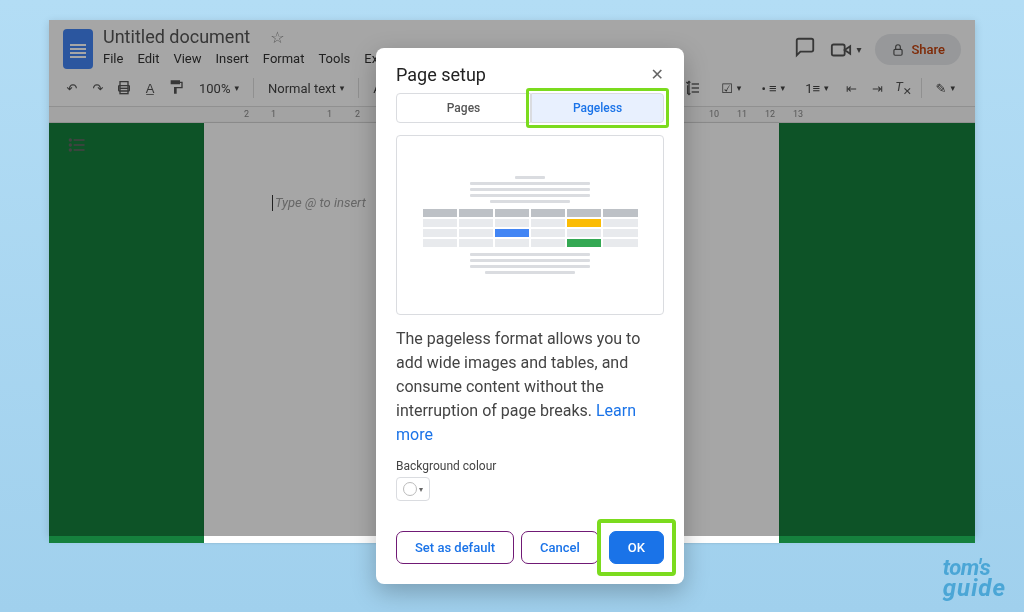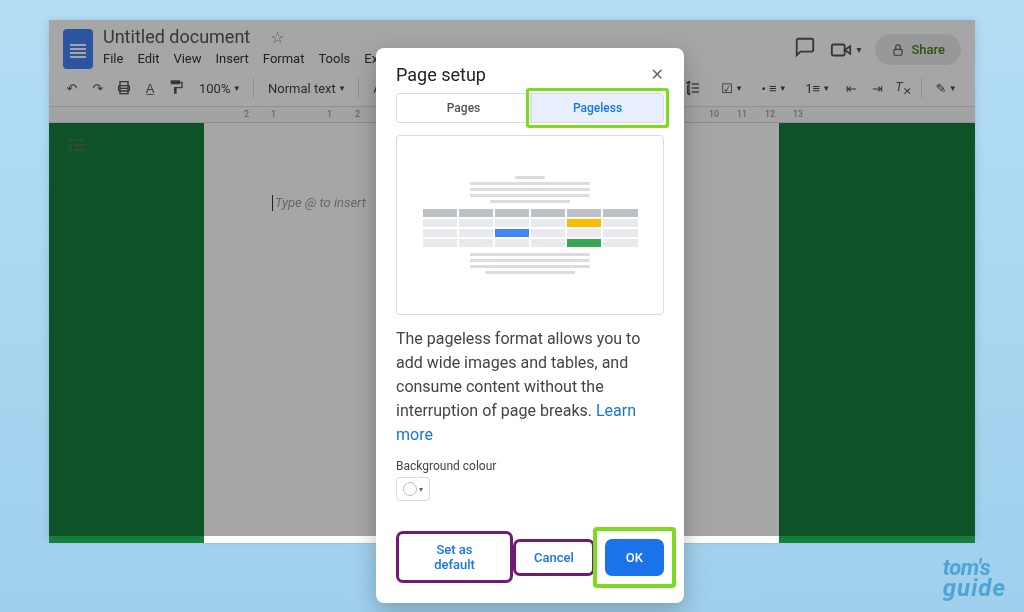--- a/index.html
+++ b/index.html
@@ -11,21 +11,21 @@
 .header { padding: 6px 14px 2px; }
 .doc-title-row { display: flex; align-items: center; gap: 10px; }
 .docs-icon { width: 30px; height: 40px; background: #4285f4; border-radius: 4px; position: relative; display:flex; align-items:center; justify-content:center;}
 .docs-icon::before { content:""; width:16px; height:2px; background:#fff; box-shadow: 0 4px 0 #fff, 0 8px 0 #fff, 0 -4px 0 #fff; position:absolute;}
 .doc-title { font-size: 18px; color: #555; }
 .star { color: #888; font-size: 16px; }
 .menubar { display: flex; gap: 14px; font-size: 13px; color: #333; padding: 4px 0 6px 42px; }
 .header-right { position: absolute; right: 14px; top: 14px; display: flex; align-items: center; gap: 14px; }
 .icon-btn { color: #555; font-size: 20px; }
 .video-btn { display: flex; align-items: center; gap: 4px; color: #555; }
-.share-btn { background: #e8eaed; border-radius: 18px; padding: 8px 16px; display: flex; align-items: center; gap: 6px; font-size: 13px; color: #4d7c0f; font-weight: 500; }
+.share-btn { background: #e8eaed; border-radius: 18px; padding: 8px 16px; display: flex; align-items: center; gap: 6px; font-size: 13px; color: #c2410c; font-weight: 500; }
 
 
 .toolbar { display: flex; align-items: center; gap: 8px; padding: 4px 14px 8px; border-bottom: 1px solid #ddd; font-size: 13px; color: #444; }
 .tool-icon { width: 18px; text-align: center; color: #555; }
 .tool-sel { display: flex; align-items: center; gap: 4px; padding: 2px 6px; }
 .divider { width: 1px; height: 20px; background: #ddd; }
 .spacer-flex { flex: 1; }
 
 
 .ruler { height: 16px; background: #fafafa; border-bottom: 1px solid #e0e0e0; font-size: 9px; color: #888; position: relative; padding-left: 180px; }
@@ -61,21 +61,21 @@
 .prev-cell.b { background: #4285f4; }
 
 .desc { padding: 0 20px; font-size: 16px; color: #444; line-height: 1.5; }
 .learn-link { color: #1a73e8; }
 .bg-label { padding: 12px 20px 4px; font-size: 12px; color: #444; }
 .bg-swatch { margin: 0 20px; width: 34px; height: 24px; border: 1px solid #dadce0; border-radius: 4px; display: flex; align-items: center; justify-content: center; gap: 2px; }
 .swatch-circle { width: 14px; height: 14px; border: 1px solid #bbb; border-radius: 50%; background: #fff; }
 .swatch-caret { font-size: 8px; color: #666; }
 
 .dialog-footer { display: flex; justify-content: space-between; align-items: center; padding: 30px 20px 20px; }
-.btn { font-size: 13px; padding: 8px 18px; border-radius: 7px; font-weight: 500; border: 3px solid #701a75; background: #fff; color: #1a73e8; cursor: pointer; }
+.btn { font-size: 13px; padding: 8px 18px; border-radius: 7px; font-weight: 500; border: 1px solid #701a75; background: #fff; color: #1a73e8; cursor: pointer; }
 .btn.primary { background: #1a73e8; color: #fff; border-color: #1a73e8; }
 .footer-right { display: flex; gap: 10px; align-items: center; }
 .highlight-ok { border: 4px solid #7bdb1e; border-radius: 4px; padding: 8px; margin: -12px; }
 
 
 .watermark { position: absolute; right: 18px; bottom: 14px; font-family: Georgia, serif; color: #4ba6d6; font-size: 22px; font-weight: 700; line-height: 0.85; font-style: italic; letter-spacing: -0.5px; margin-left: 43px; }
 .watermark .wm2 { font-size: 24px; letter-spacing: 1px; }
 </style>
 </head>
 <body>

